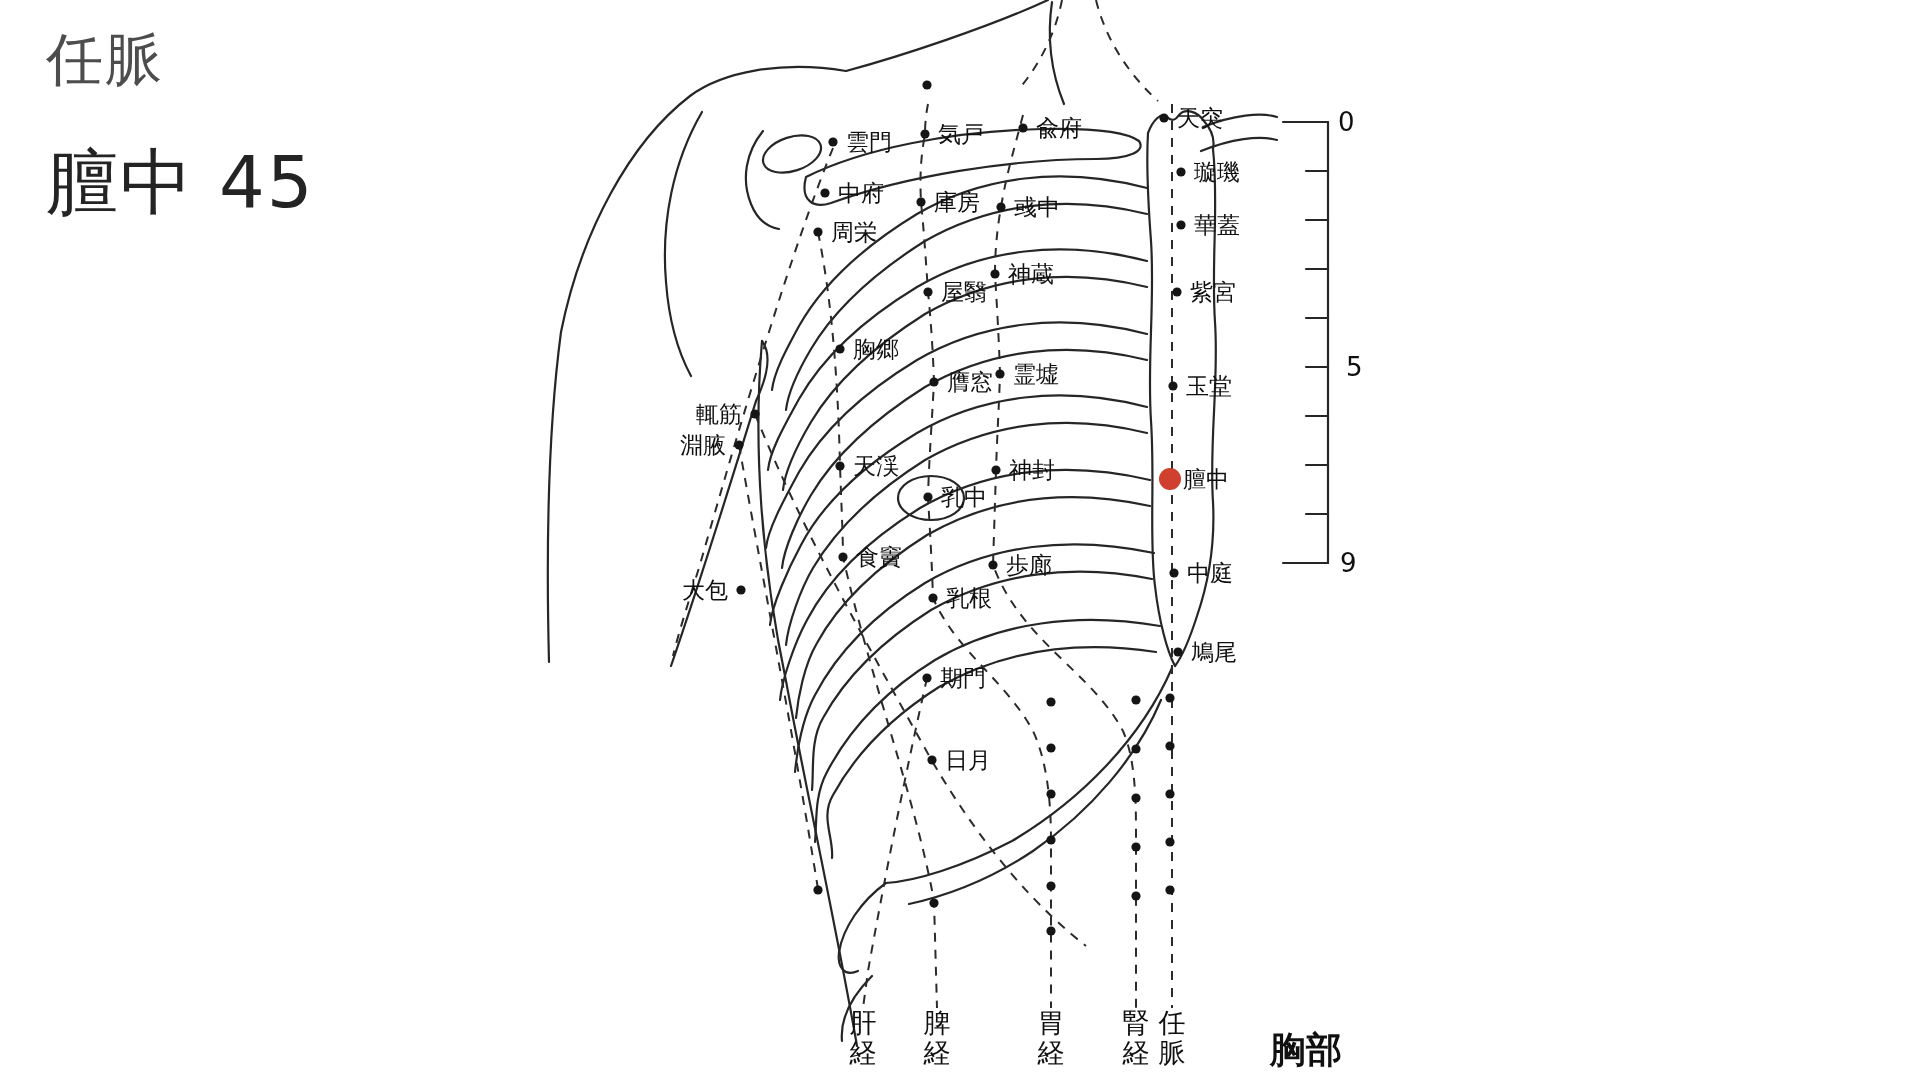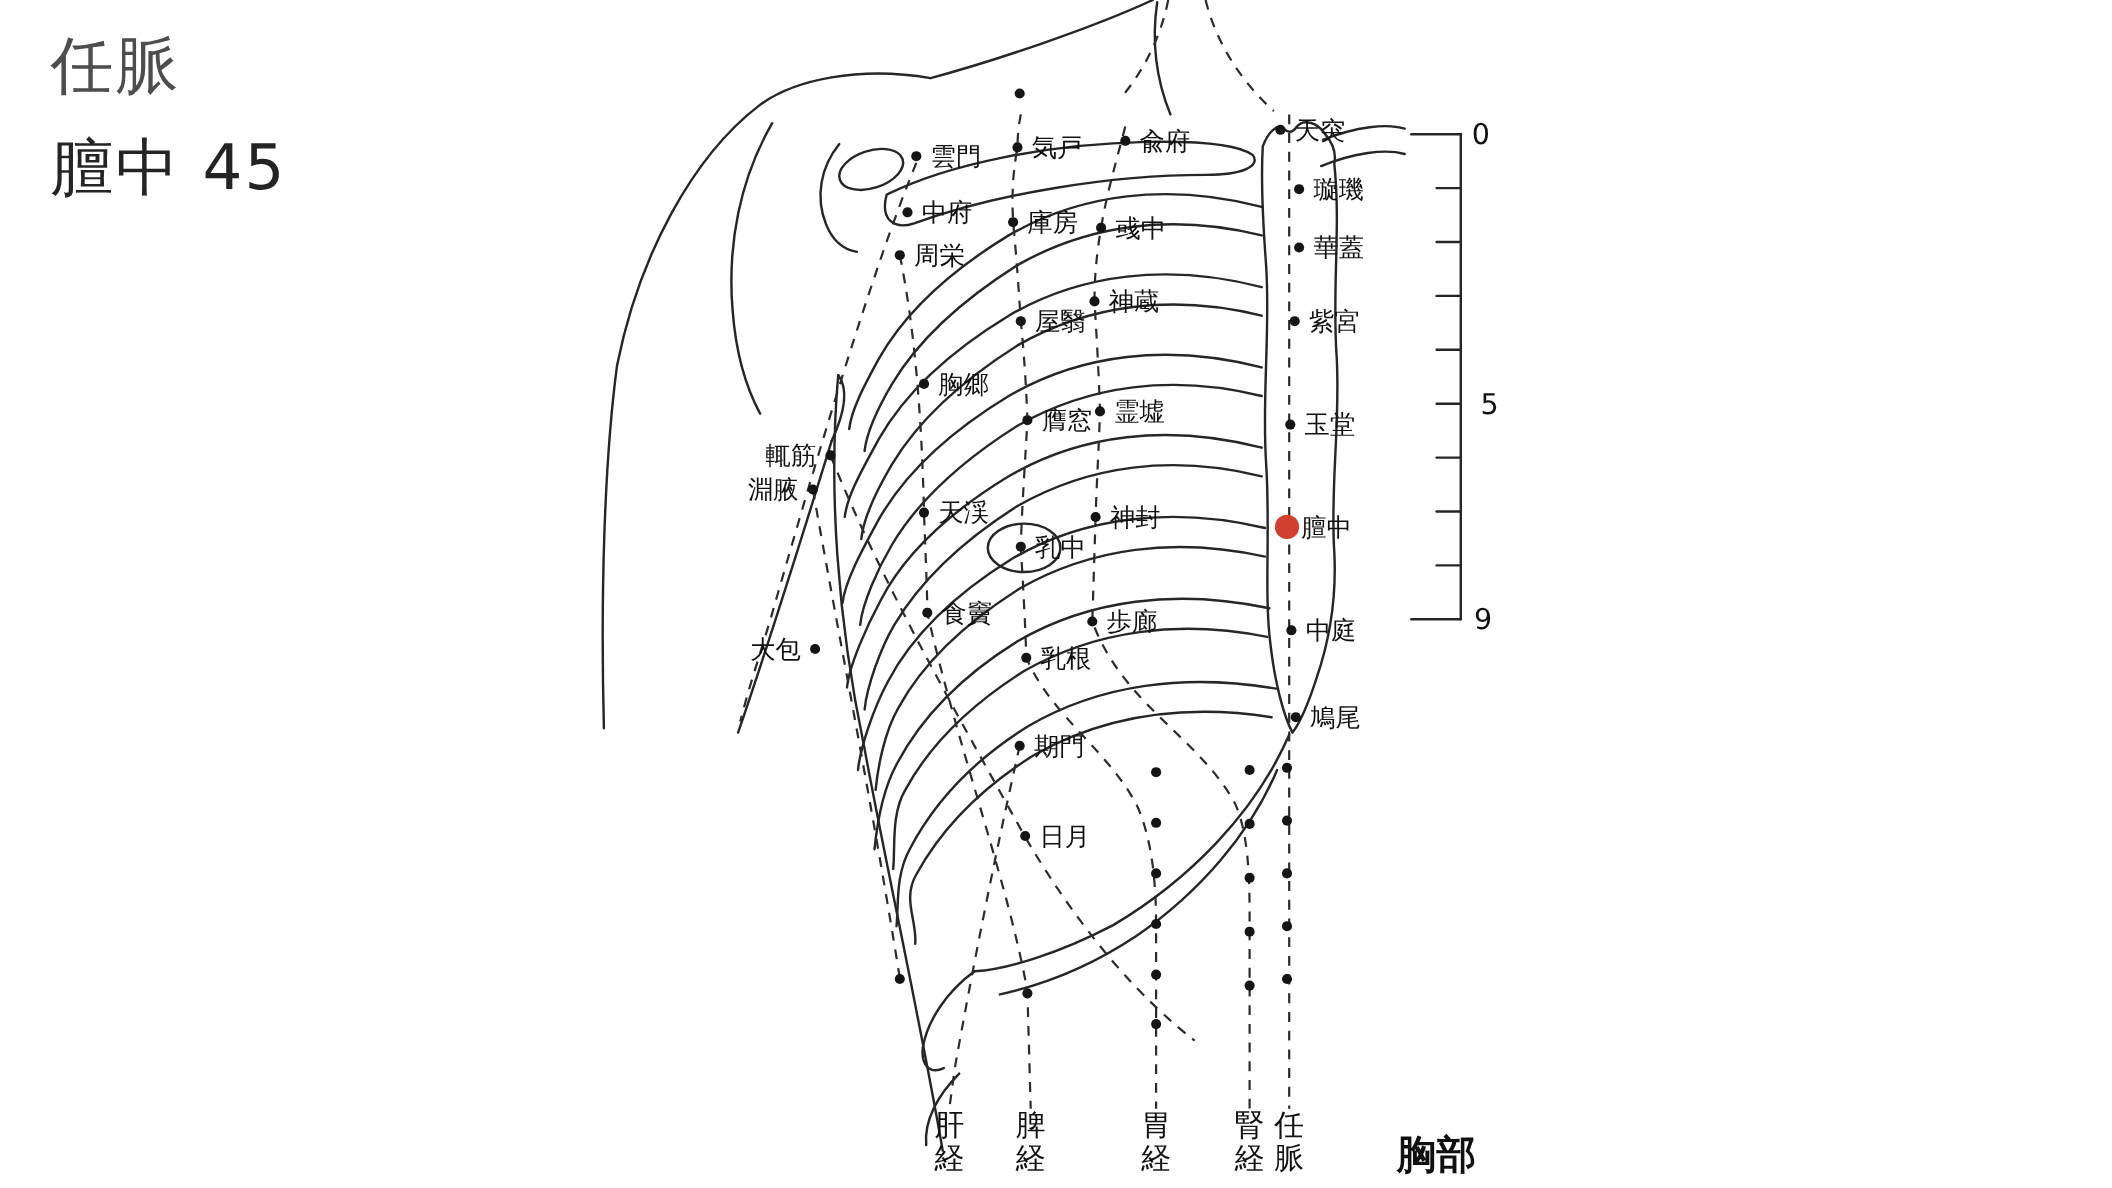--- a/index.html
+++ b/index.html
@@ -3,21 +3,21 @@
 <meta charset="utf-8">
 <title>任脈 膻中 45</title>
 <style>
   html,body{margin:0;padding:0;}
   body{
     width:1920px;height:1080px;background:#ffffff;overflow:hidden;
     font-family:"DejaVu Sans",sans-serif;position:relative;
   }
   .card-title{position:absolute;left:46px;top:22px;}
   .card-title .t1{font-size:57px;color:#4d4d4d;letter-spacing:2px;}
-  .card-title .t2{font-size:57px;color:#242424;margin-top:16px;letter-spacing:2px;}
+  .card-title .t2{font-size:72px;color:#242424;margin-top:36px;letter-spacing:2px;}
   svg#diagram-svg{position:absolute;left:0;top:0;}
   .ink{stroke:#262626;stroke-width:2.2;fill:none;stroke-linecap:round;stroke-linejoin:round;}
   .dashed{stroke:#2b2b2b;stroke-width:2;fill:none;stroke-dasharray:9 8;stroke-linecap:butt;}
   .pt-label{font:23px "DejaVu Sans",sans-serif;fill:#101010;}
   .col-label{font:27px "DejaVu Sans",sans-serif;fill:#101010;}
   .scale-num{font:26px "DejaVu Sans",sans-serif;fill:#101010;}
   .region{font:600 36px "DejaVu Sans",sans-serif;fill:#101010;text-anchor:middle;}
 </style>
 </head>
 <body>

